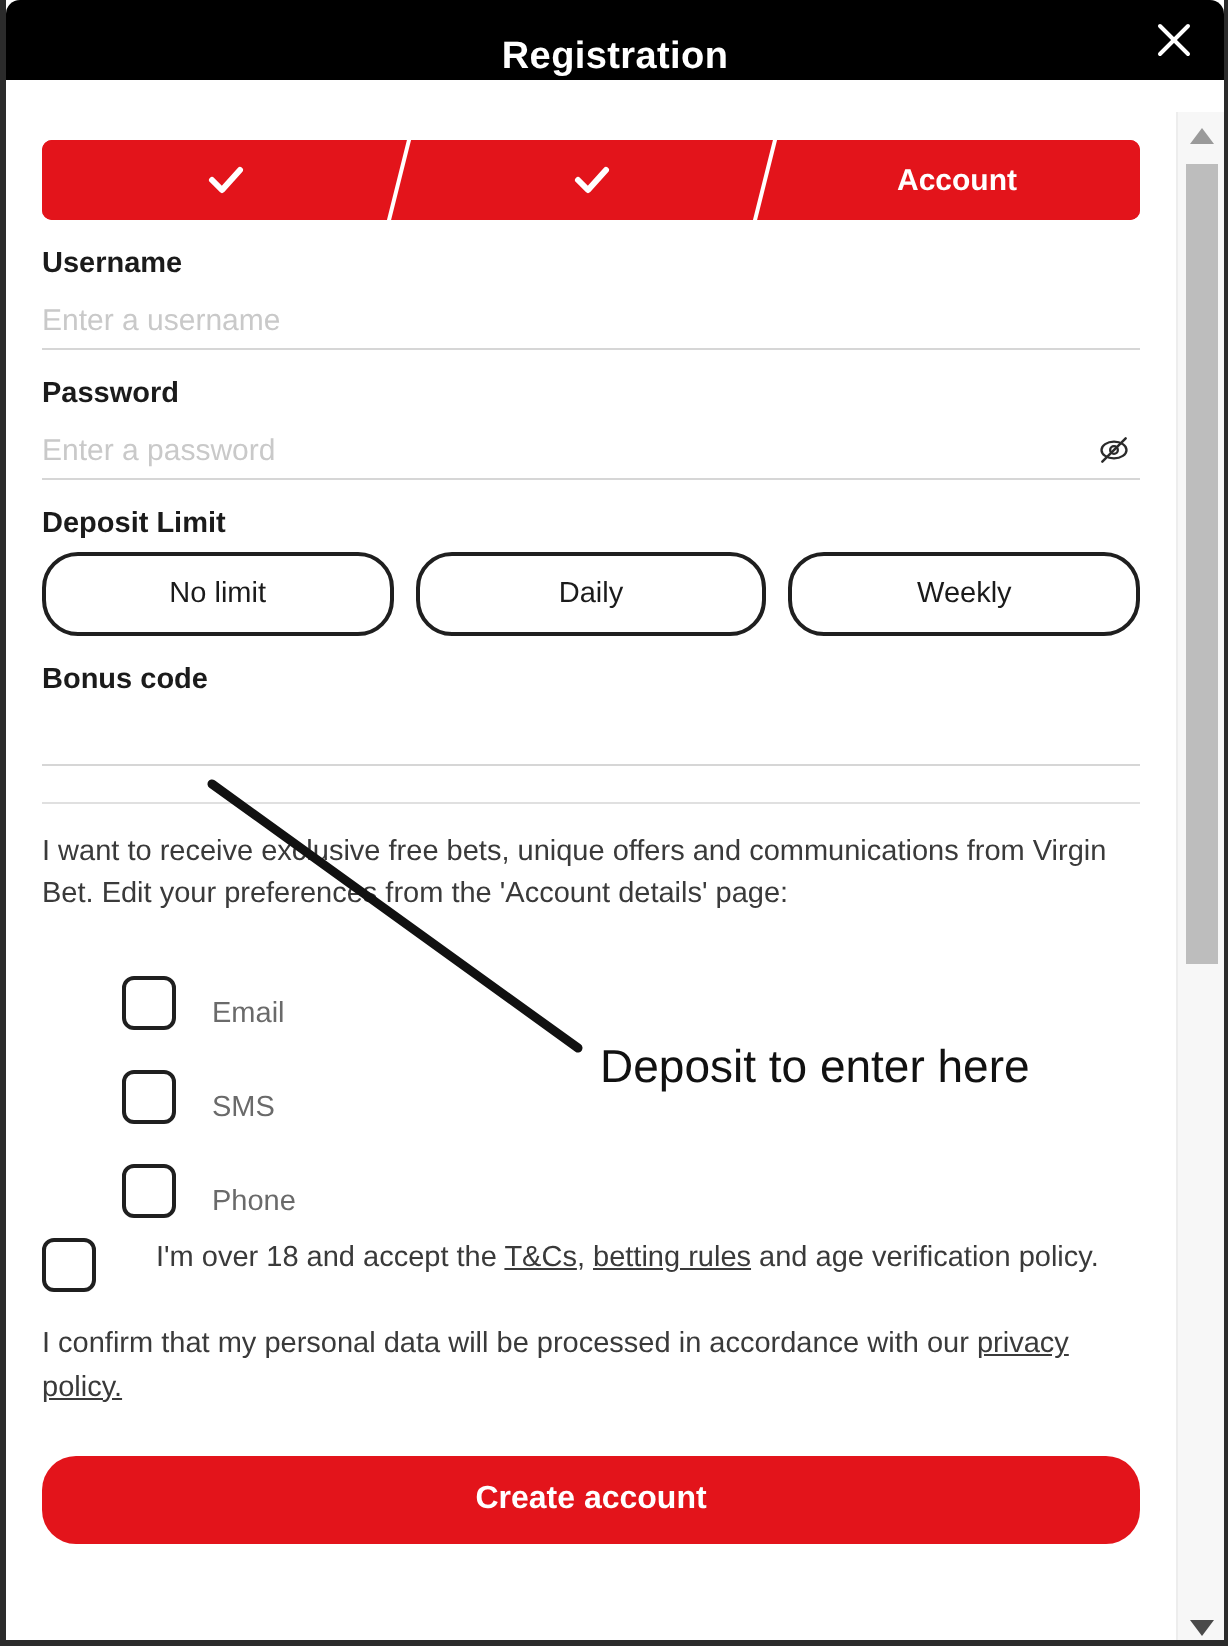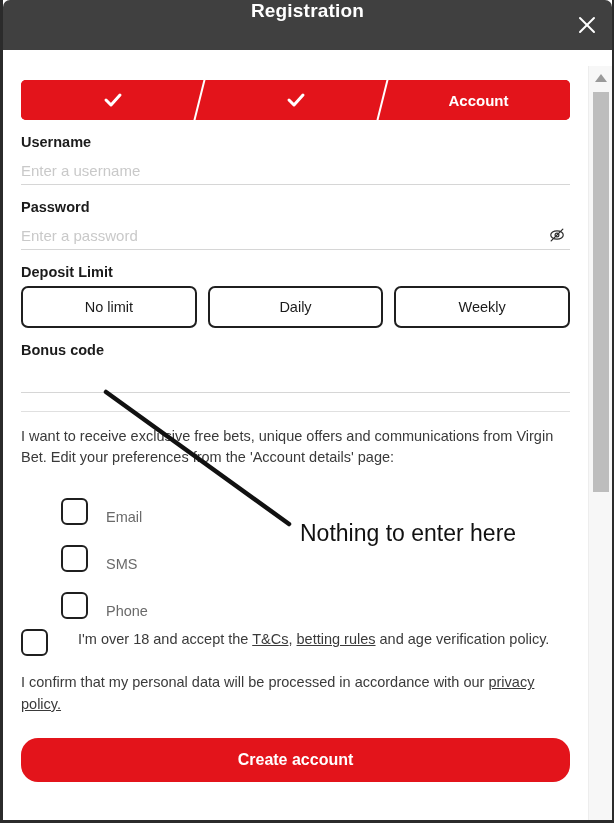--- a/index.html
+++ b/index.html
@@ -18,26 +18,26 @@
     background: #ffffff;
     box-sizing: border-box;
     border-left: 3px solid #2b2b2b;
     border-right: 2px solid #2b2b2b;
     border-bottom: 3px solid #2b2b2b;
   }
 
   
   .modal-header {
     position: relative;
-    height: 50px;
-    background: #404040;
+    height: 40px;
+    background: #000000;
     border-top-left-radius: 7px;
     border-top-right-radius: 7px;
     display: flex;
-    align-items: flex-start;
+    align-items: flex-end;
     justify-content: center;
   }
   .modal-title {
     color: #ffffff;
     font-size: 19px;
     font-weight: bold;
     letter-spacing: 0.2px;
   }
   .close-btn {
     position: absolute;
@@ -151,21 +151,21 @@
   
   .limit-row {
     display: flex;
     gap: 11px;
     margin-top: 6px;
   }
   .limit-btn {
     flex: 1;
     height: 42px;
     border: 2px solid #1f1f1f;
-    border-radius: 7px;
+    border-radius: 18px;
     background: #ffffff;
     display: flex;
     align-items: center;
     justify-content: center;
     font-size: 14.5px;
     color: #1b1b1b;
     font-family: "Liberation Sans", sans-serif;
     cursor: pointer;
     box-sizing: border-box;
   }
@@ -429,15 +429,15 @@
         <svg width="14" height="10" viewBox="0 0 14 10" aria-hidden="true">
           <polygon points="7,9 1,1 13,1" fill="#4a4a4a"></polygon>
         </svg>
       </div>
     </div>
   </div>
 
   <svg class="annotation-layer" viewBox="0 0 614 823">
     <line x1="103" y1="392" x2="286" y2="524" stroke="#111111" stroke-width="4.5" stroke-linecap="round"></line>
   </svg>
-  <div class="annotation-label">Nothing to enter here</div>
+  <div class="annotation-label">Deposit to enter here</div>
 
 </div>
 
 </body></html>

